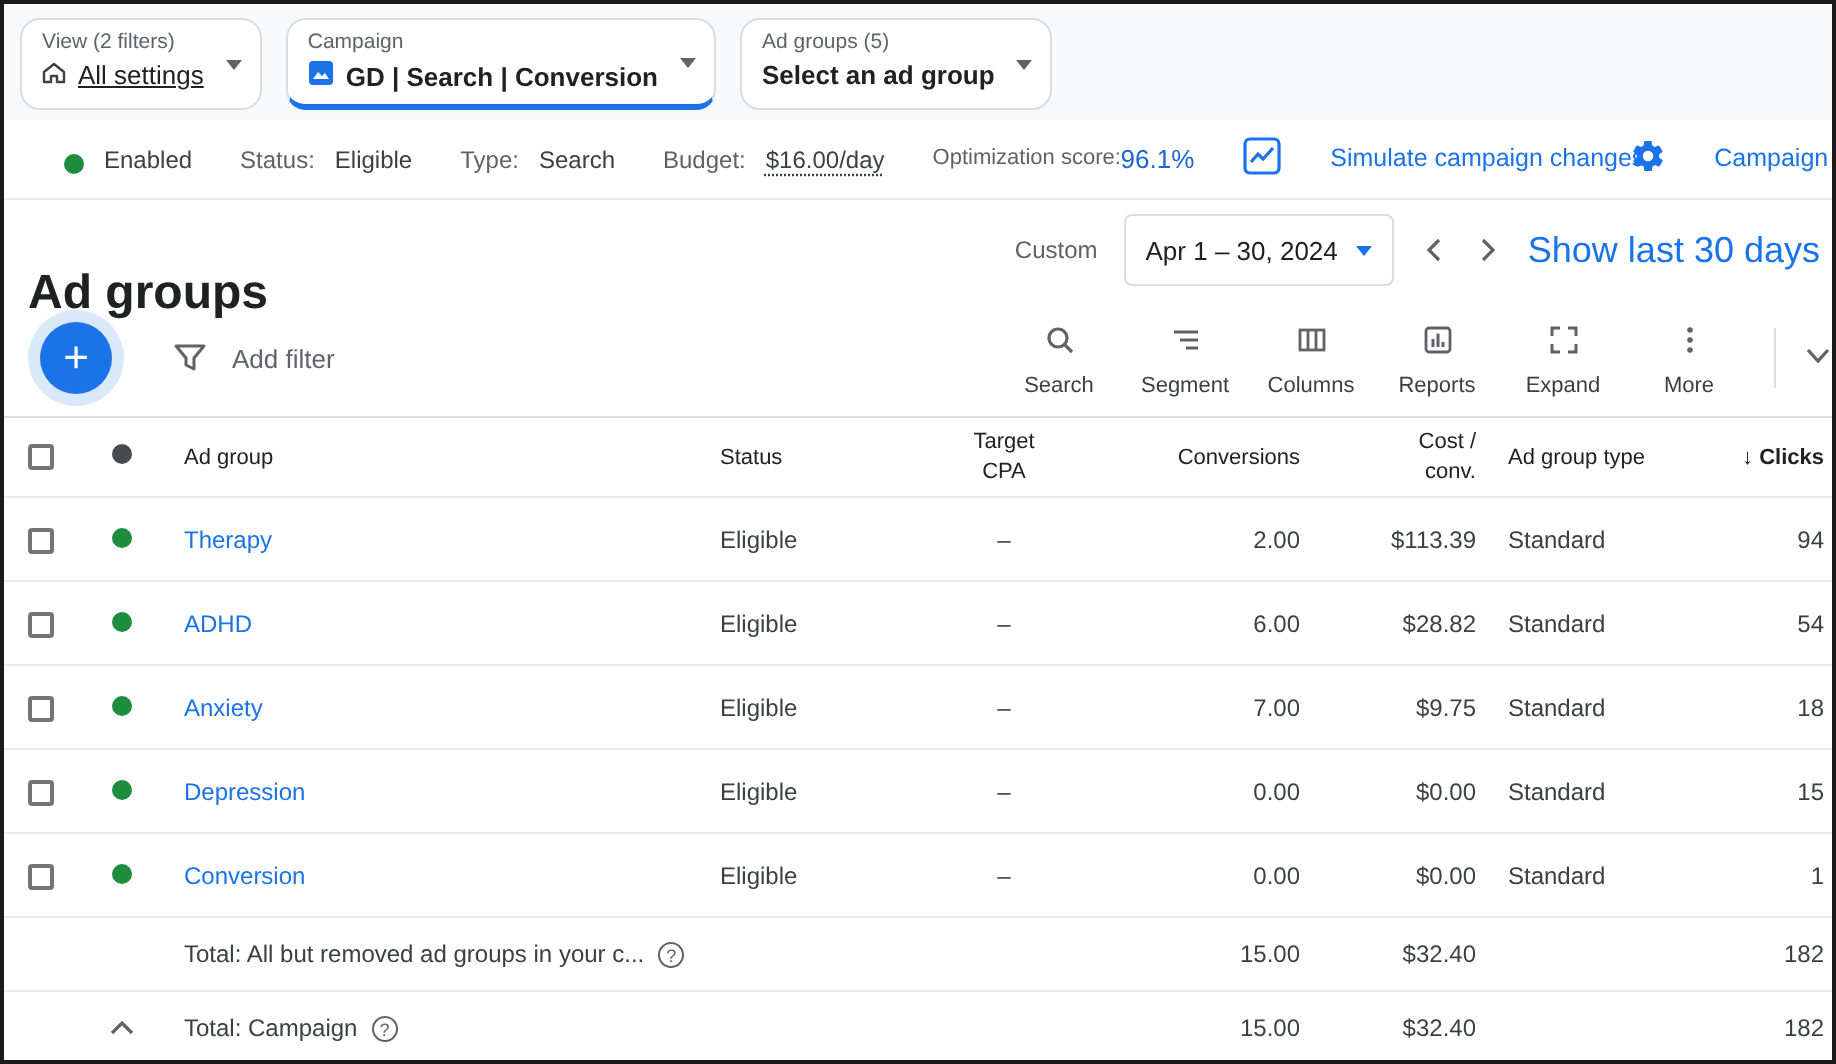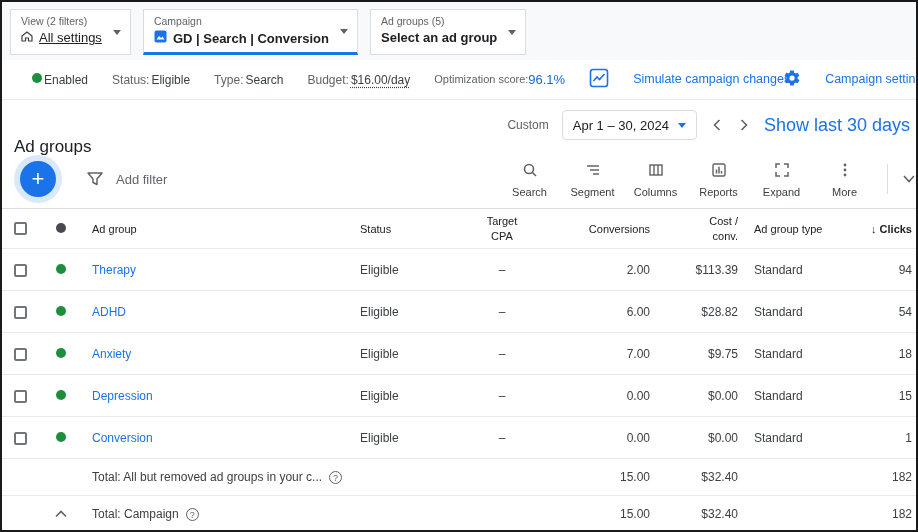--- a/index.html
+++ b/index.html
@@ -3,50 +3,50 @@
 <meta charset="utf-8">
 <style>
   * { margin:0; padding:0; box-sizing:border-box; }
   body { font-family:"Liberation Sans","DejaVu Sans",sans-serif; background:#fff; }
   [data-interactable="true"] { cursor:pointer; }
 
   .frame { width:918px; height:532px; border:2px solid #1a1a1a; background:#fff; overflow:hidden; position:relative; }
 
   
   .selector-bar { display:flex; gap:12px; padding:7px 0 5px 8px; background:#f8f9fa; align-items:flex-start; }
-  .selector { position:relative; background:#fff; border:1px solid #dadce0; border-radius:0; padding:5px 28px 5px 10px; height:46px; }
+  .selector { position:relative; background:#fff; border:1px solid #dadce0; border-radius:10px; padding:5px 28px 5px 10px; height:46px; }
   .selector.active { border-bottom:3px solid #1a73e8; }
   .sel-label { font-size:10.5px; color:#5f6368; margin-bottom:3px; white-space:nowrap; }
   .sel-value { font-size:13px; color:#202124; display:flex; align-items:center; gap:6px; white-space:nowrap; }
   .sel-value.strong { font-weight:700; }
   .sel-value .underlined { text-decoration:underline; }
   .caret { position:absolute; right:9px; top:50%; margin-top:-2px; width:0; height:0;
            border-left:4.5px solid transparent; border-right:4.5px solid transparent; border-top:5px solid #5f6368; }
 
   
   .status-bar { display:flex; align-items:center; gap:24px; height:40px; padding-left:30px;
                 font-size:12px; color:#5f6368; border-bottom:1px solid #e8eaed; white-space:nowrap; }
-  .sb-item { display:flex; align-items:flex-start; gap:2px; }
+  .sb-item { display:flex; align-items:flex-end; gap:10px; }
   .sb-value { color:#3c4043; }
   .sb-value.dotted { text-decoration:underline dotted; text-underline-offset:3px; }
   .dot { display:inline-block; width:10px; height:10px; border-radius:50%; }
   .dot.green { background:#1e8e3e; }
   .dot.dark { background:#474b4f; }
   .opt-label { font-size:11px; line-height:1.3; text-align:right; color:#5f6368; }
   .opt-value { font-size:13px; color:#1967d2; }
   .two-line-link { color:#1a73e8; font-size:12.5px; line-height:1.35; text-align:center; }
   .simulate { width:126px; }
   .settings { width:66px; }
 
   
   .page-header { display:flex; align-items:center; height:50px; padding:0 6px 0 12px; }
-  .page-title { font-size:17px; color:#202124; font-weight:400;margin-top:43px; }
+  .page-title { font-size:24px; color:#202124; font-weight:700;margin-top:43px; }
   .date-controls { margin-left:auto; display:flex; align-items:center; gap:13px; white-space:nowrap; }
   .date-mode { font-size:12px; color:#5f6368; }
-  .date-box { border:1px solid #dadce0; border-radius:4px; height:30px; display:flex; align-items:center; gap:9px;
+  .date-box { border:1px solid #dadce0; border-radius:4px; height:36px; display:flex; align-items:center; gap:9px;
               padding:0 10px; font-size:13px; color:#202124; }
   .date-caret { width:0; height:0; border-left:4.5px solid transparent; border-right:4.5px solid transparent; border-top:5px solid #1a73e8; }
   .chev-btn { display:flex; align-items:center; padding:2px; }
   .show-last { color:#1a73e8; font-size:18px; }
 
   
   .toolbar { display:flex; align-items:center; height:58px; padding-left:18px; }
   .plus-btn { width:36px; height:36px; border-radius:50%; background:#1a73e8; color:#fff; display:flex;
               align-items:center; justify-content:center; font-size:22px; font-weight:400;
               box-shadow:0 0 0 6px rgba(26,115,232,0.16); }

